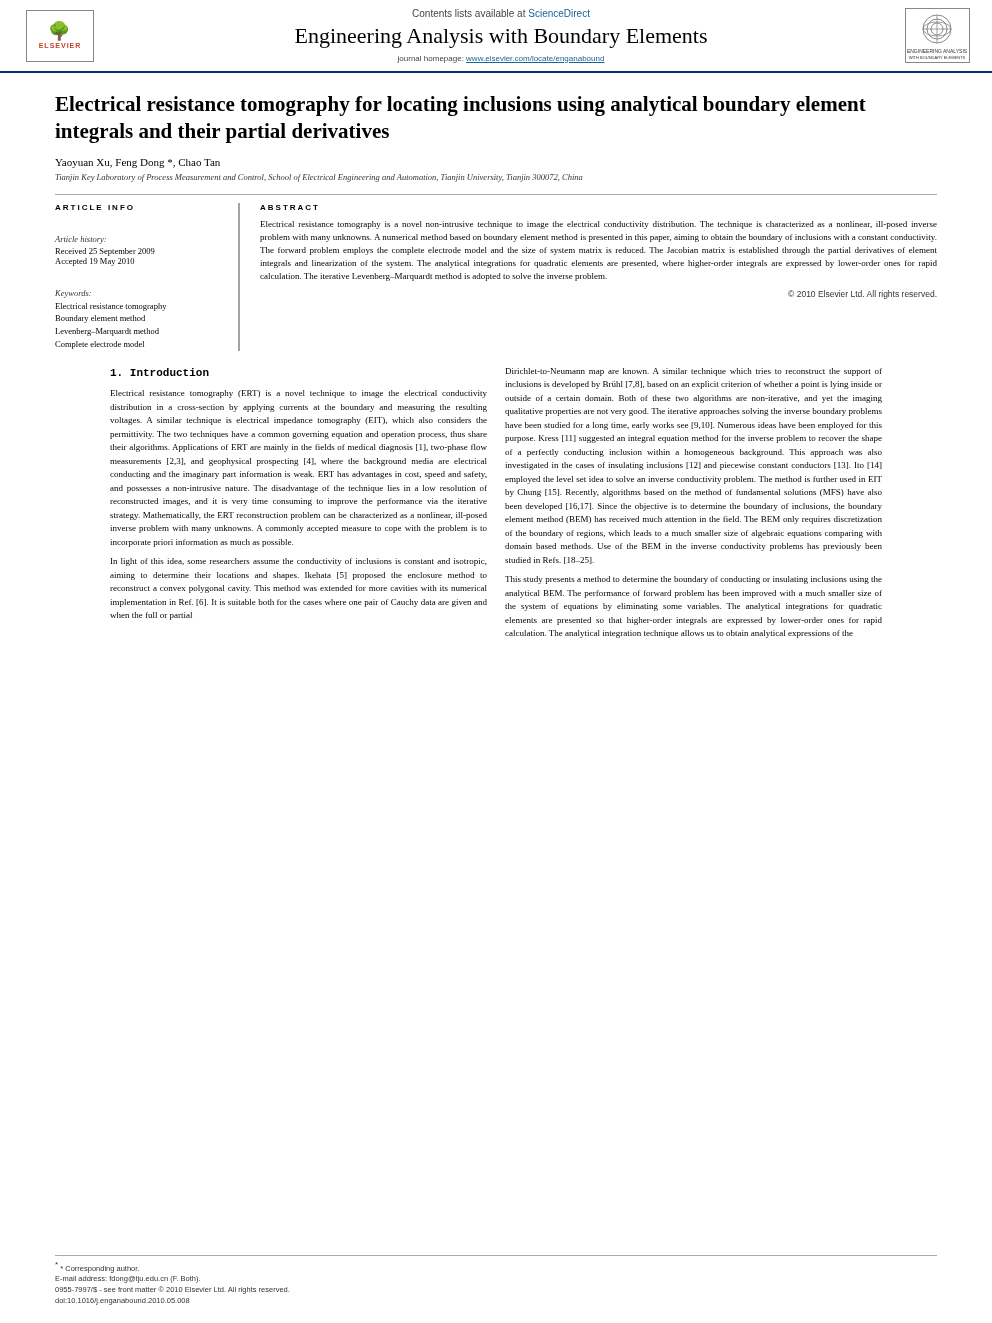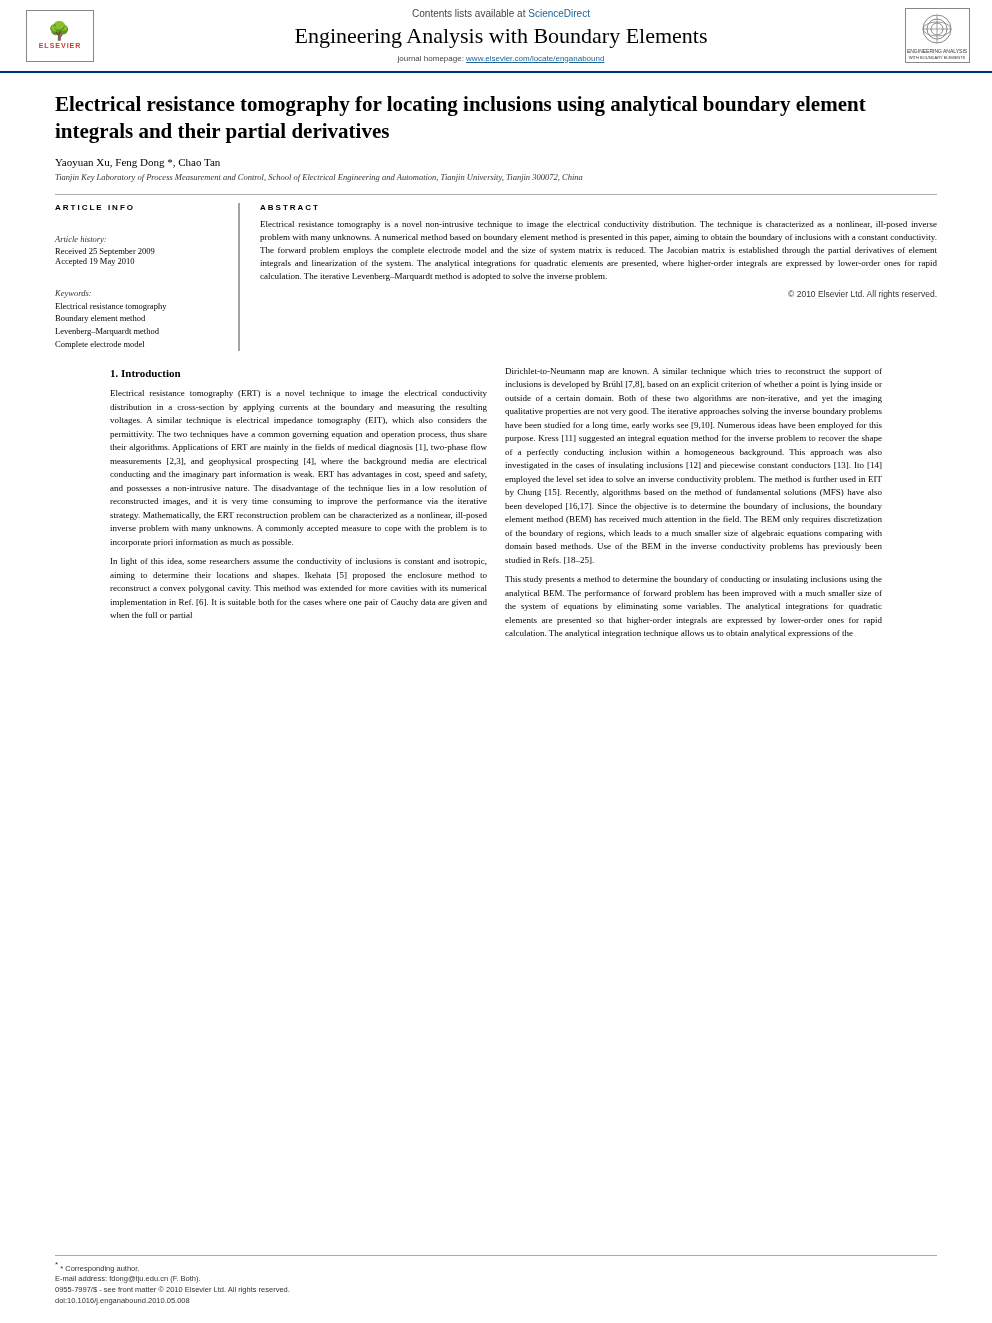--- a/index.html
+++ b/index.html
@@ -236,21 +236,21 @@
       line-height: 1.5;
       color: #000;
       text-align: justify;
     }
 
     .section-heading {
       font-size: 11px;
       font-weight: bold;
       color: #000;
       margin-bottom: 6px;
-      font-family: Liberation Serif, serif;
+      font-family: Liberation Mono, monospace;
     }
 
     .body-para {
       font-size: 9px;
       line-height: 1.5;
       color: #000;
       text-align: justify;
       margin-bottom: 6px;
     }
 

